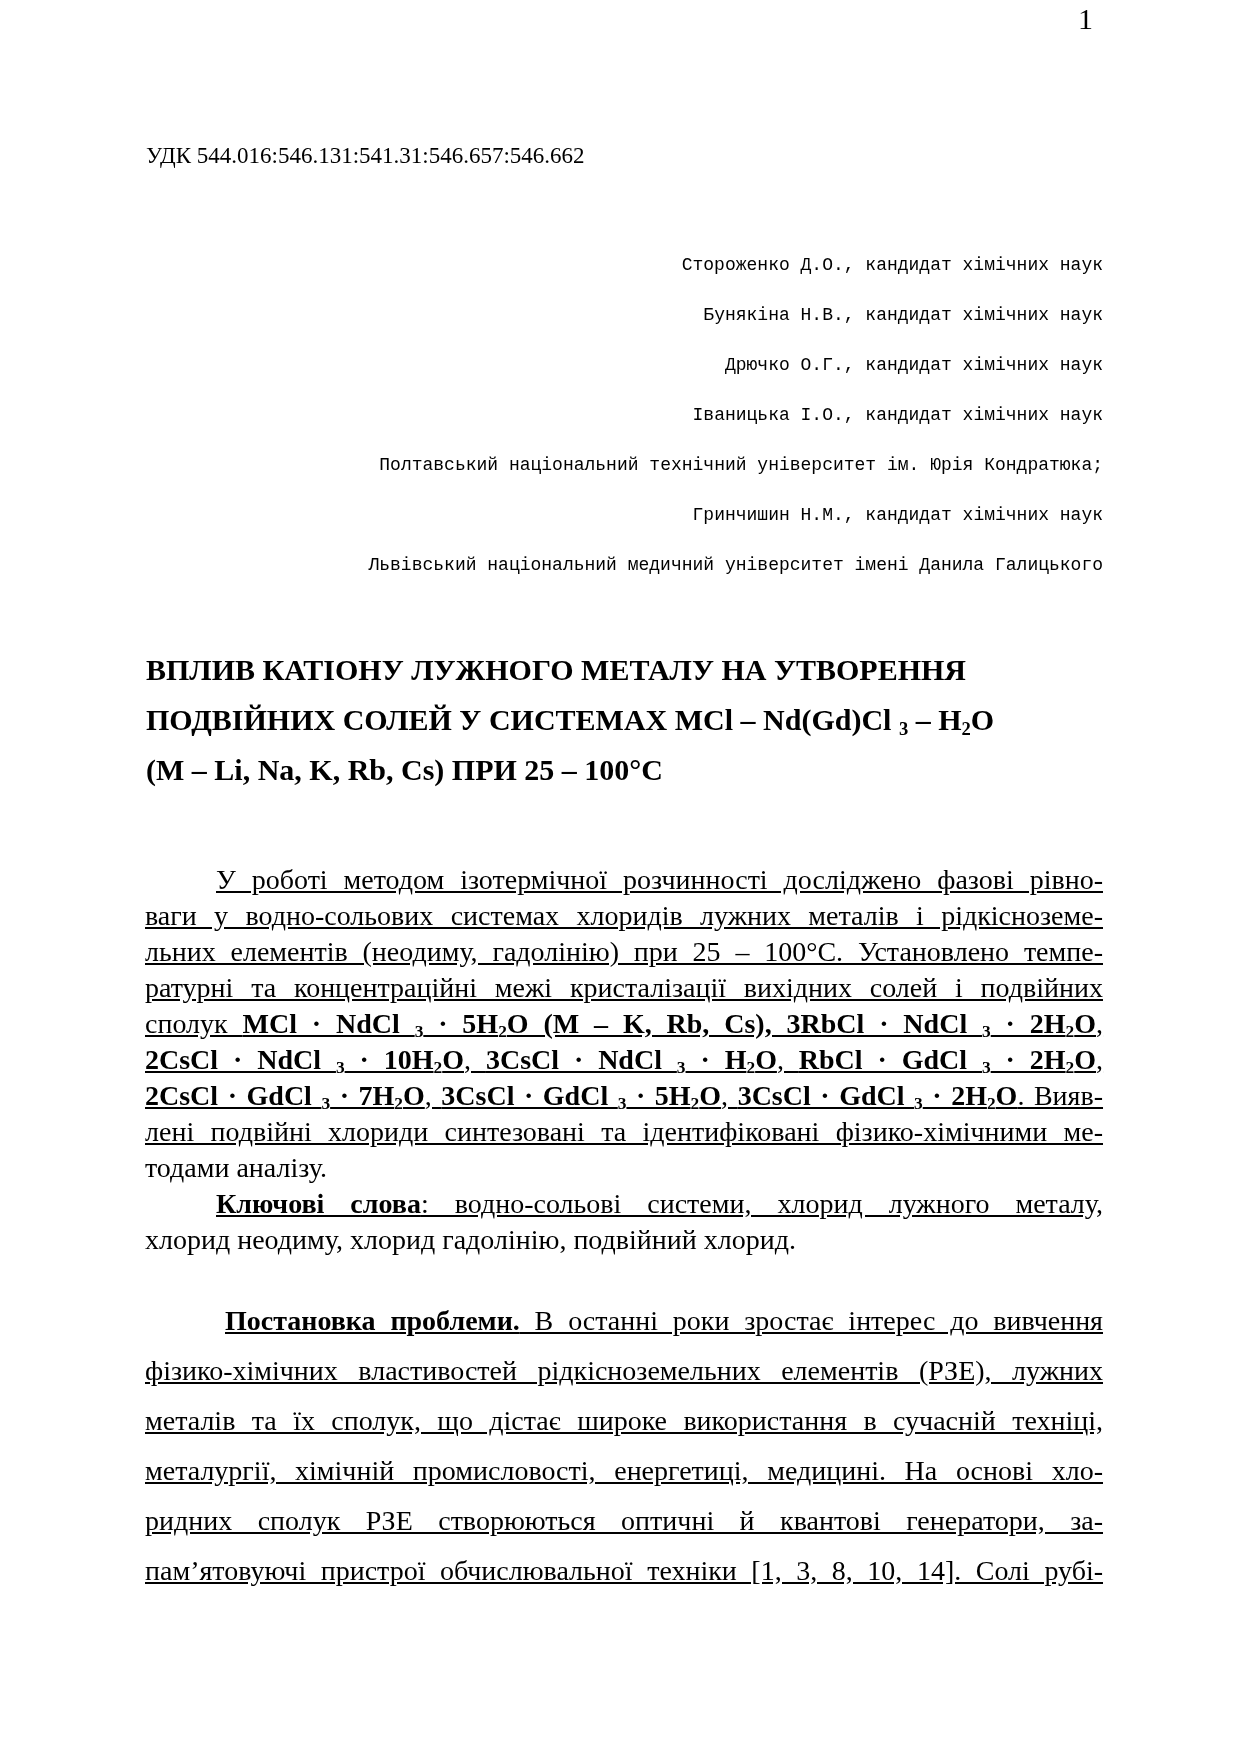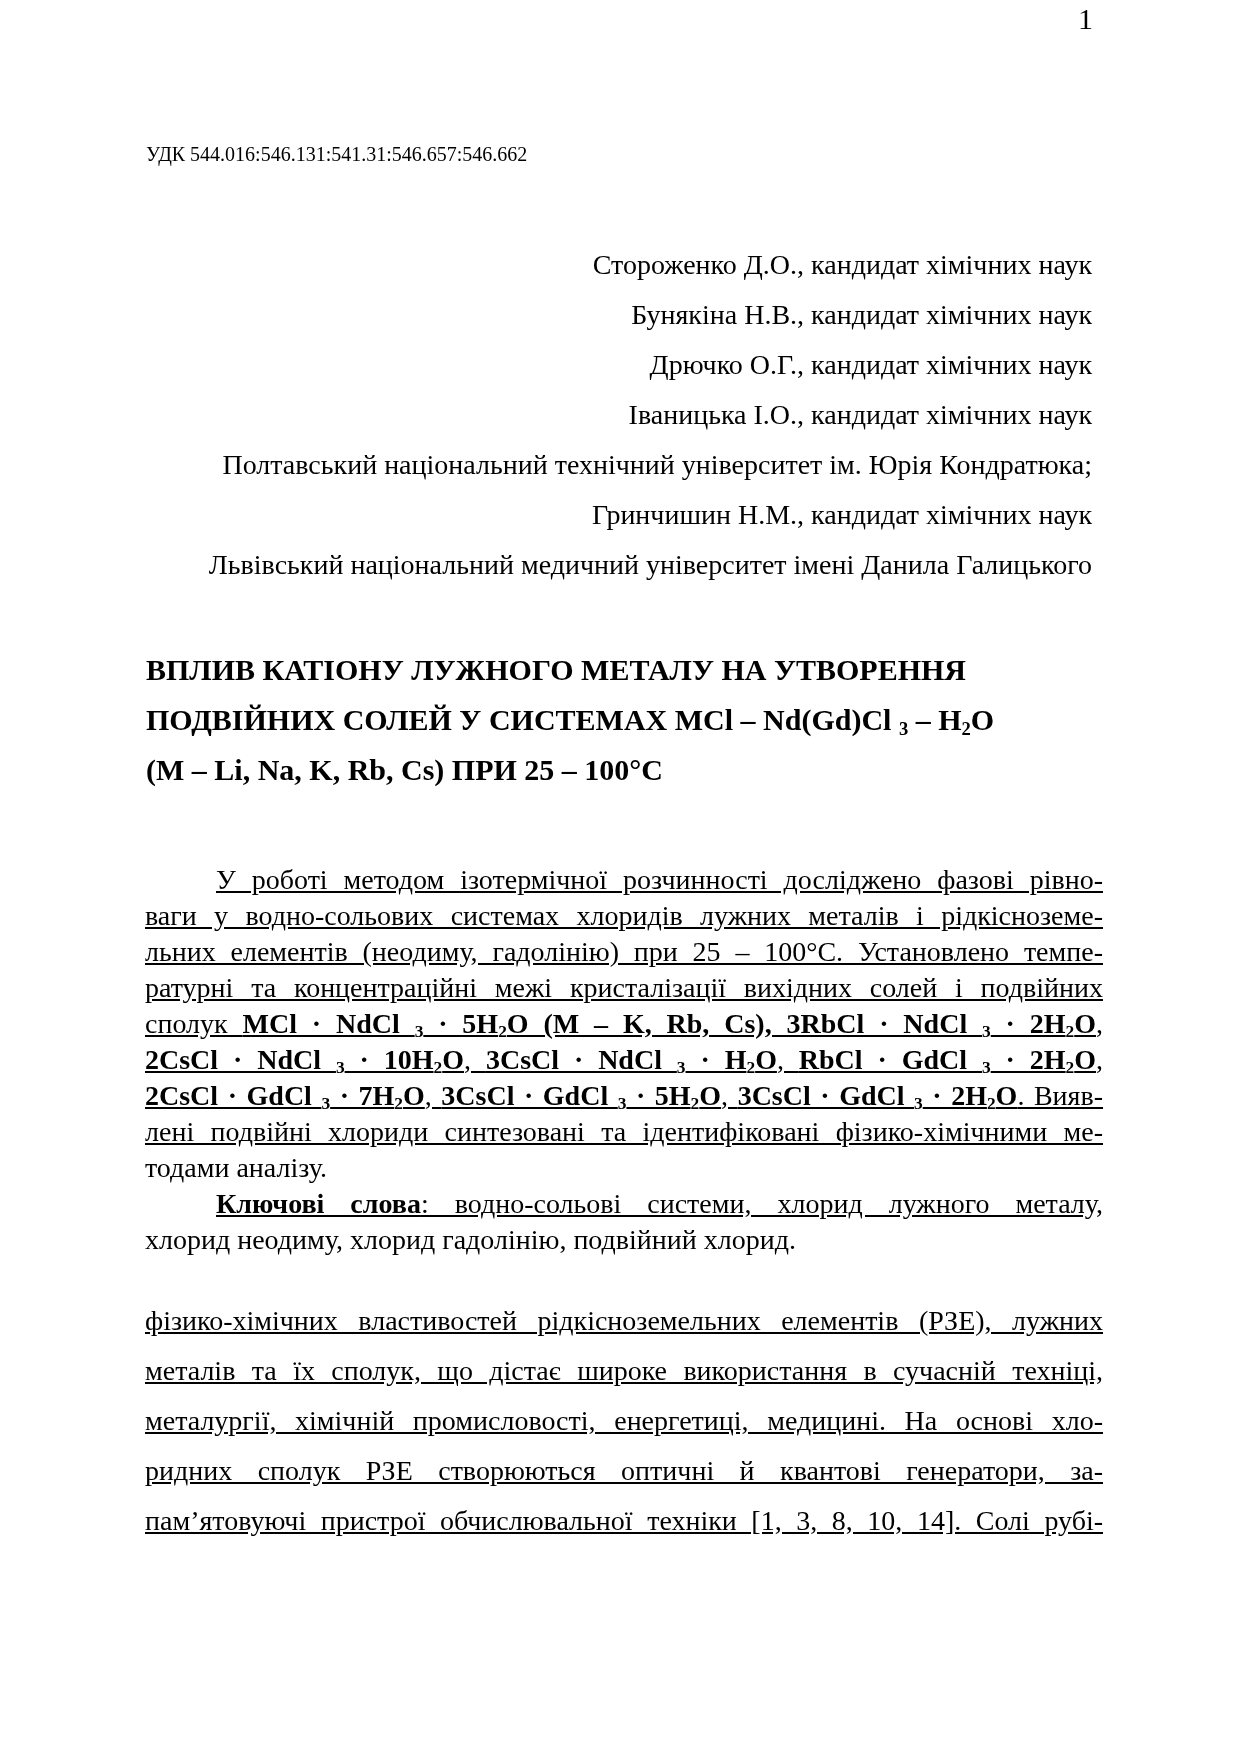--- a/index.html
+++ b/index.html
@@ -16,30 +16,31 @@
   .pagenum {
     position: absolute;
     top: 2px;
     left: 1078px;
     font-size: 30px;
   }
   .udc {
     position: absolute;
     top: 143px;
     left: 146px;
-    font-size: 20px;
+    font-size: 23px;
   }
   .authors {
     position: absolute;
     top: 240px;
-    left: 135px;
+    left: 146px;
     width: 957px;
     text-align: right;
-    font-size: 28px;
+    font-size: 18px;
     line-height: 50px;
+    font-family: Liberation Mono, monospace;
   }
   .title {
     position: absolute;
     top: 645px;
     left: 146px;
     width: 957px;
     text-align: left;
     font-weight: bold;
     font-size: 30px;
     line-height: 50px;
@@ -101,19 +102,20 @@
       <div class="line just"><span>ратурні та концентраційні межі кристалізації вихідних солей і подвійних</span></div>
       <div class="line just"><span>сполук </span><span class="b">MCl · NdCl </span><sub class="b">3</sub><span class="b"> · 5H</span><sub class="b">2</sub><span class="b">O (M – K, Rb, Cs), 3RbCl · NdCl </span><sub class="b">3</sub><span class="b"> · 2H</span><sub class="b">2</sub><span class="b">O</span><span>,</span></div>
       <div class="line just"><span class="b">2CsCl · NdCl </span><sub class="b">3</sub><span class="b"> · 10H</span><sub class="b">2</sub><span class="b">O</span><span>, </span><span class="b">3CsCl · NdCl </span><sub class="b">3</sub><span class="b"> · H</span><sub class="b">2</sub><span class="b">O</span><span>, </span><span class="b">RbCl · GdCl </span><sub class="b">3</sub><span class="b"> · 2H</span><sub class="b">2</sub><span class="b">O</span><span>,</span></div>
       <div class="line just"><span class="b">2CsCl · GdCl </span><sub class="b">3</sub><span class="b"> · 7H</span><sub class="b">2</sub><span class="b">O</span><span>, </span><span class="b">3CsCl · GdCl </span><sub class="b">3</sub><span class="b"> · 5H</span><sub class="b">2</sub><span class="b">O</span><span>, </span><span class="b">3CsCl · GdCl </span><sub class="b">3</sub><span class="b"> · 2H</span><sub class="b">2</sub><span class="b">O</span><span>. Вияв-</span></div>
       <div class="line just"><span>лені подвійні хлориди синтезовані та ідентифіковані фізико-хімічними ме-</span></div>
       <div class="line"><span>тодами аналізу.</span></div>
       <div class="line just indent"><span class="b">Ключові слова</span><span>: водно-сольові системи, хлорид лужного металу,</span></div>
       <div class="line"><span>хлорид неодиму, хлорид гадолінію, подвійний хлорид.</span></div>
     </div>
   <div class="body-text">
+      <div class="line just indent"><span class="b">Постановка проблеми.</span><span> В останні роки зростає інтерес до вивчення</span></div>
       <div class="line just"><span>фізико-хімічних властивостей рідкісноземельних елементів (РЗЕ), лужних</span></div>
       <div class="line just"><span>металів та їх сполук, що дістає широке використання в сучасній техніці,</span></div>
       <div class="line just"><span>металургії, хімічній промисловості, енергетиці, медицині. На основі хло-</span></div>
       <div class="line just"><span>ридних сполук РЗЕ створюються оптичні й квантові генератори, за-</span></div>
       <div class="line just"><span>пам’ятовуючі пристрої обчислювальної техніки [1, 3, 8, 10, 14]. Солі рубі-</span></div>
     </div>
 </div>
 
 </body></html>

